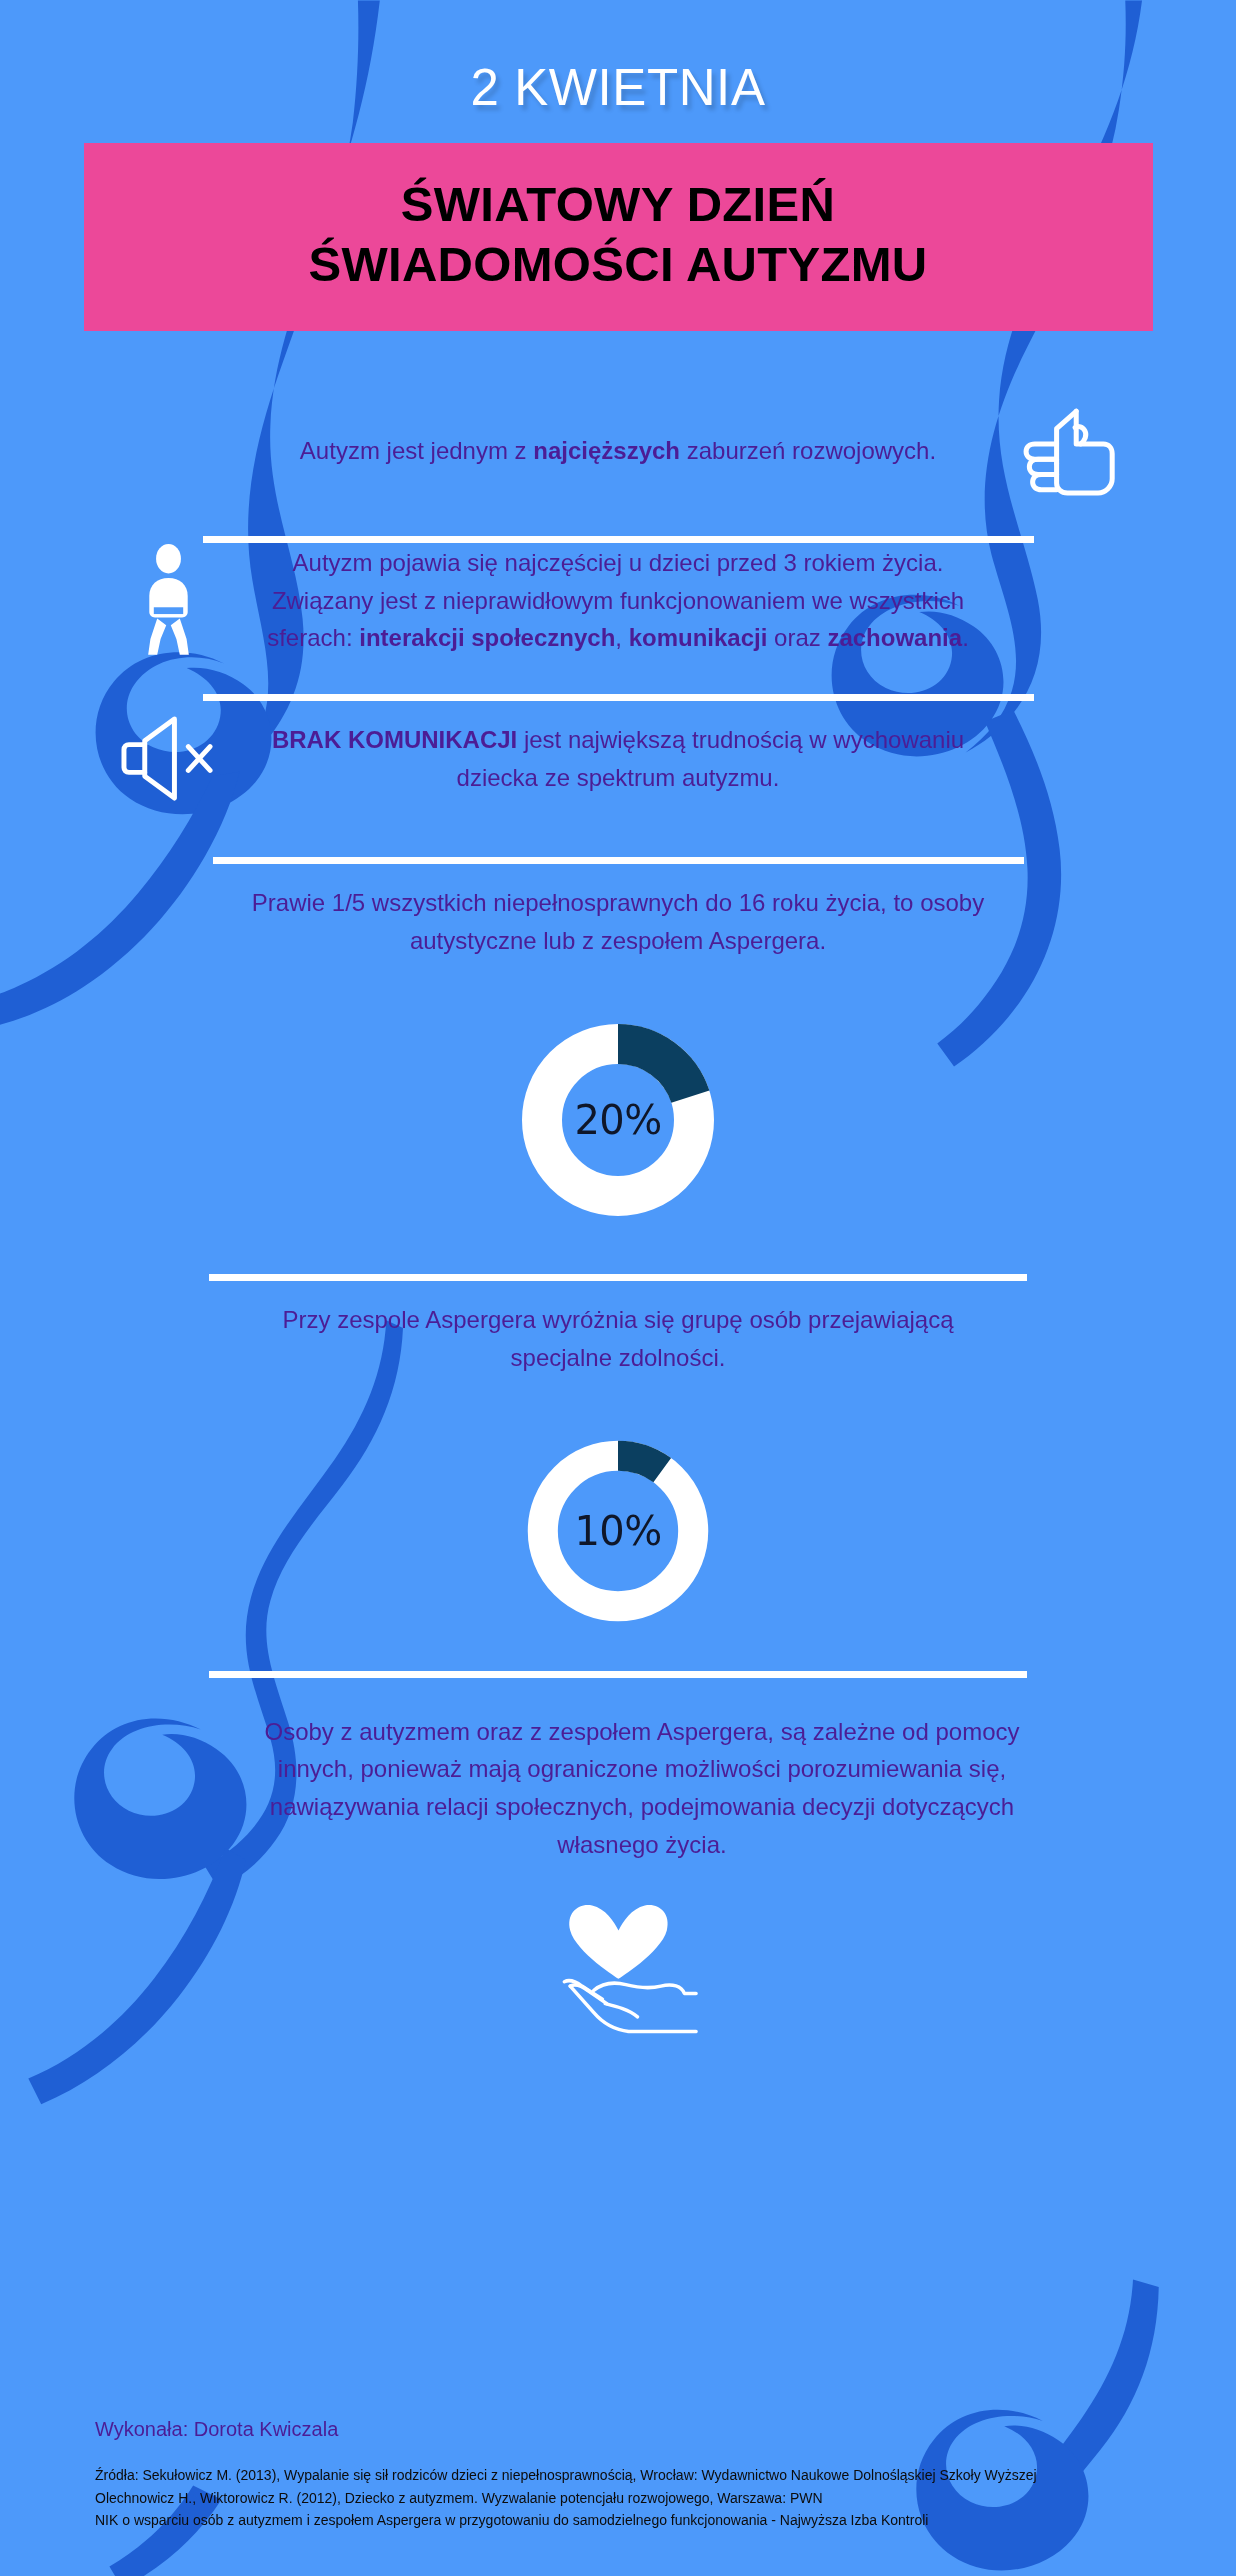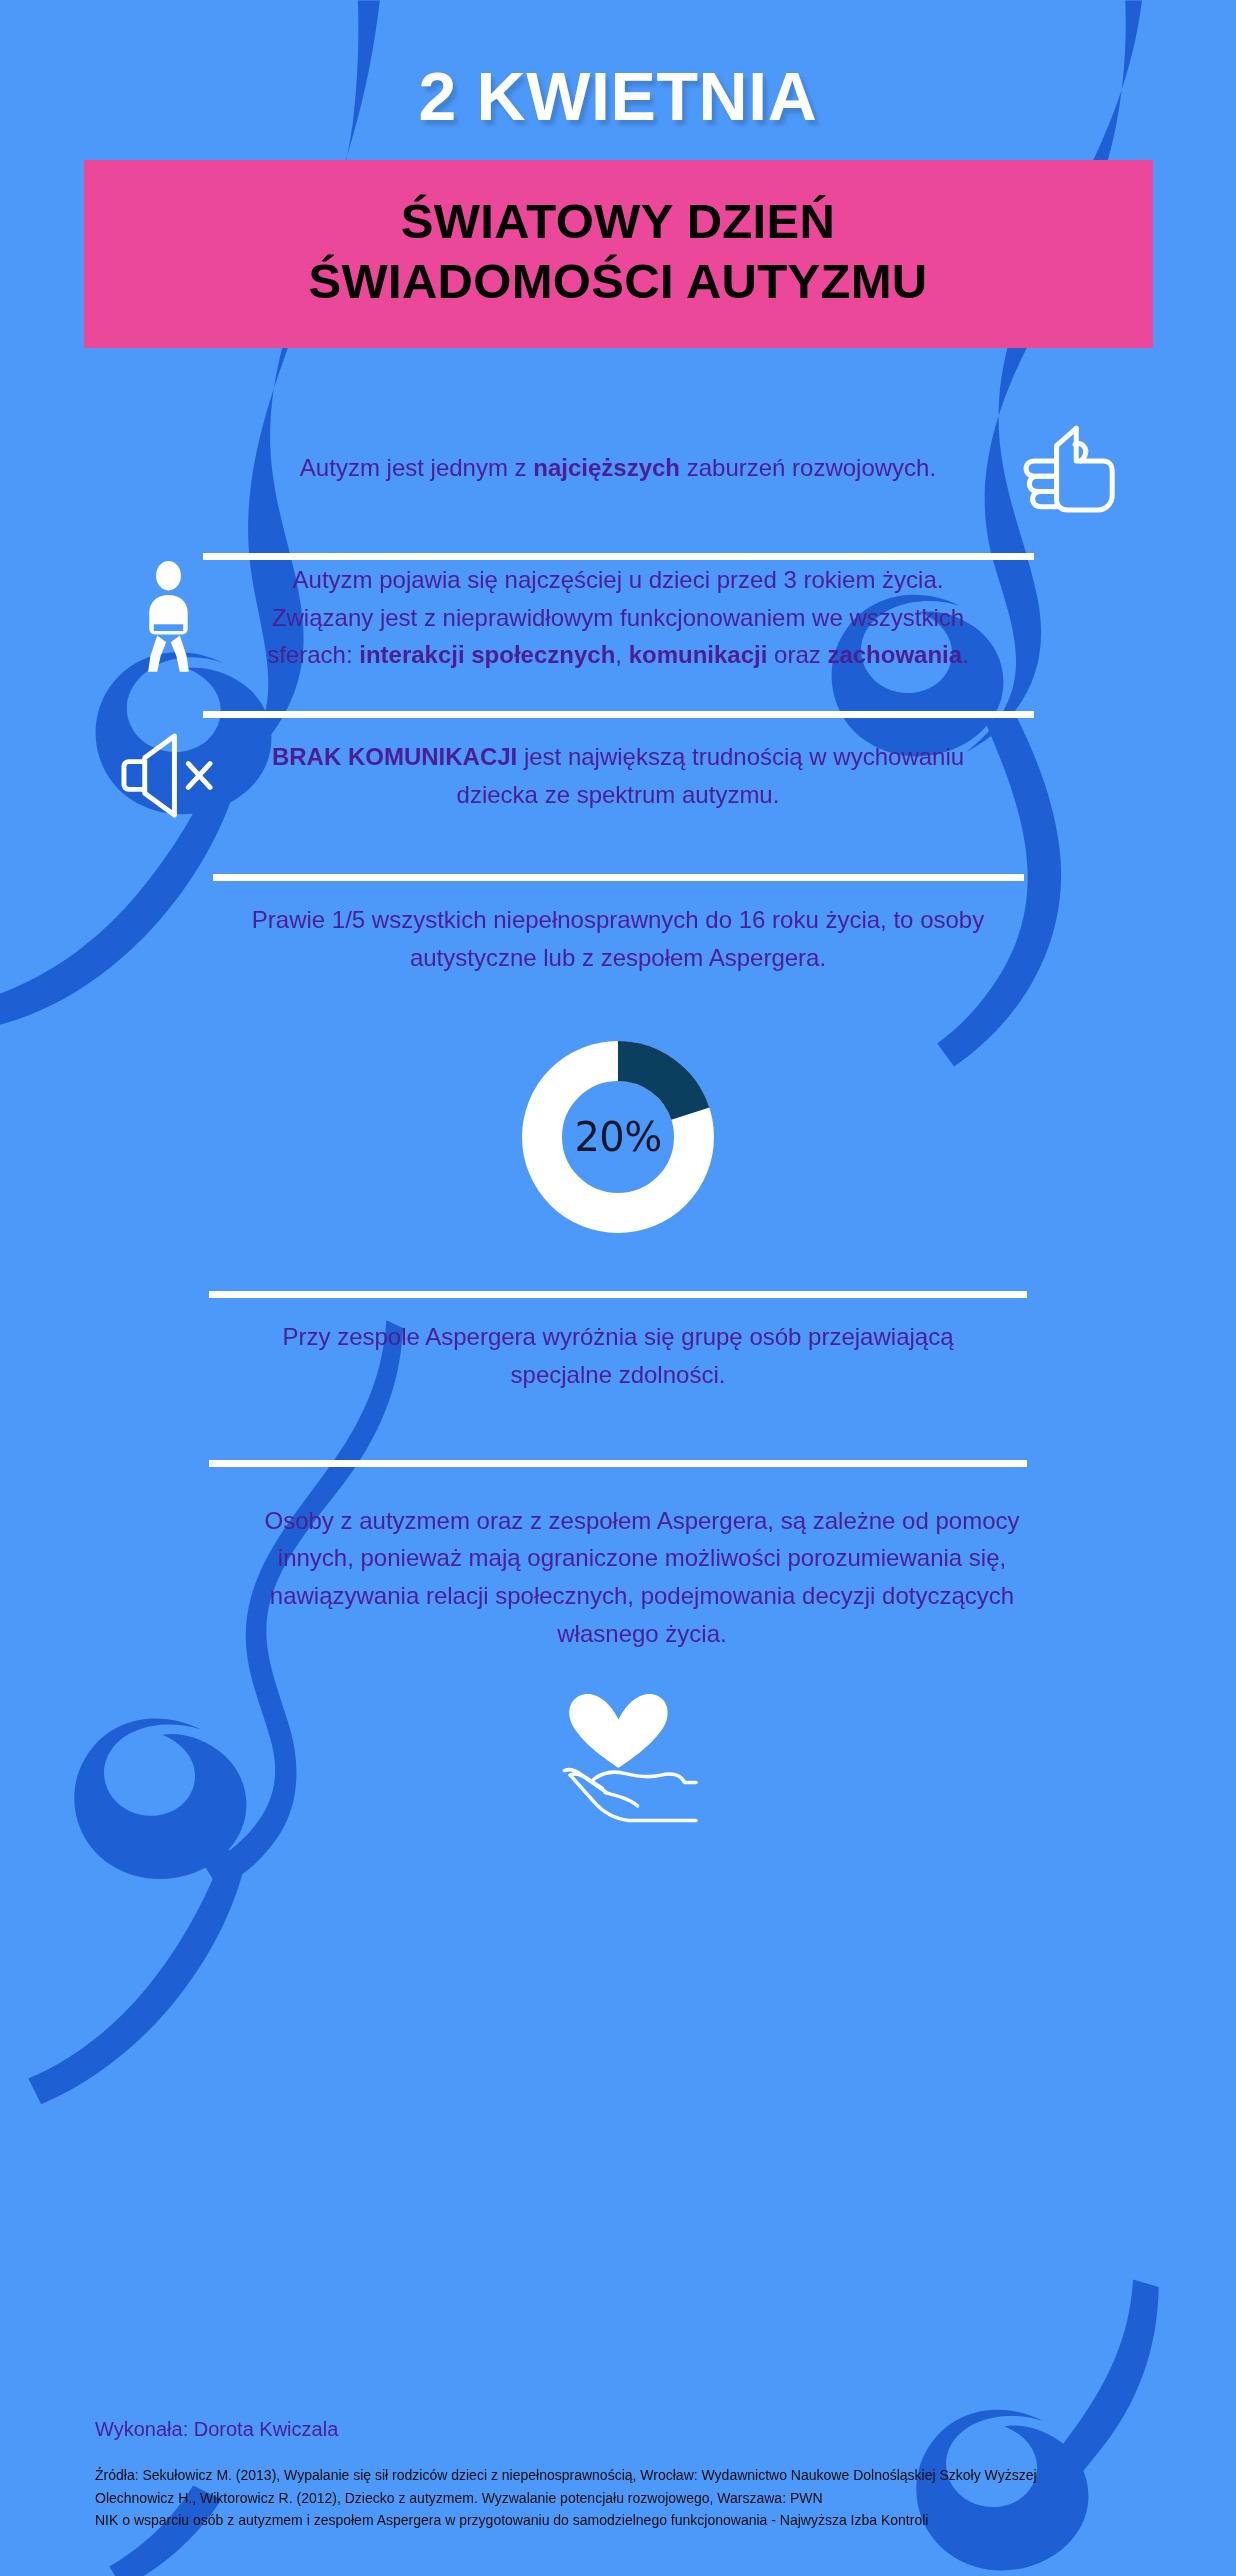--- a/index.html
+++ b/index.html
@@ -32,22 +32,22 @@
     width:1236px;
     height:2576px;
   }
 
   
   .header {
     padding-top:62px;
     text-align:center;
   }
   .header-date {
-    font-size:68px;
-    font-weight:bold;
+    font-size:51px;
+    font-weight:normal;
     color:#ffffff;
     letter-spacing:0.6px;
     text-shadow:3.9px 4.5px 4.5px rgba(0,0,0,.16);
     line-height:1.0;
   }
   .title-card {
     margin:30px auto 0;
     width:1069px;
     background:#ec4899;
     padding:32px 26px 36px;
@@ -307,20 +307,31 @@
       <div class="rule rule-w5"></div>
     </div>
 
     <div class="fact">
       <div class="fact-inner">
         <div class="fact-icon spacer"></div>
         <div class="fact-text"><span>Przy zespole Aspergera wyróżnia się grupę osób przejawiającą specjalne zdolności.</span></div>
         <div class="fact-icon spacer"></div>
       </div>
 
+      <div class="donut-wrap">
+        <div class="donut donut-2">
+          <svg width="188" height="188" viewBox="0 0 100 100">
+            <g transform="rotate(-90 50 50)">
+              <circle cx="50" cy="50" r="40" fill="none" stroke="#ffffff" stroke-width="16"></circle>
+              <circle cx="50" cy="50" r="40" fill="none" stroke="#0b3f60" stroke-width="16" stroke-dasharray="25.13 226.19" stroke-dashoffset="0"></circle>
+            </g>
+          </svg>
+          <div class="donut-label">10%</div>
+        </div>
+      </div>
 
       <div class="rule rule-w6"></div>
     </div>
 
     <div class="fact">
       <div class="fact-inner" style="margin-top:35px;padding-left:48px;">
         <div class="fact-icon spacer"></div>
         <div class="fact-text" style="width:818px;"><span>Osoby z autyzmem oraz z zespołem Aspergera, są zależne od pomocy innych, ponieważ mają ograniczone możliwości porozumiewania się, nawiązywania relacji społecznych, podejmowania decyzji dotyczących własnego życia.</span></div>
         <div class="fact-icon spacer"></div>
       </div>

